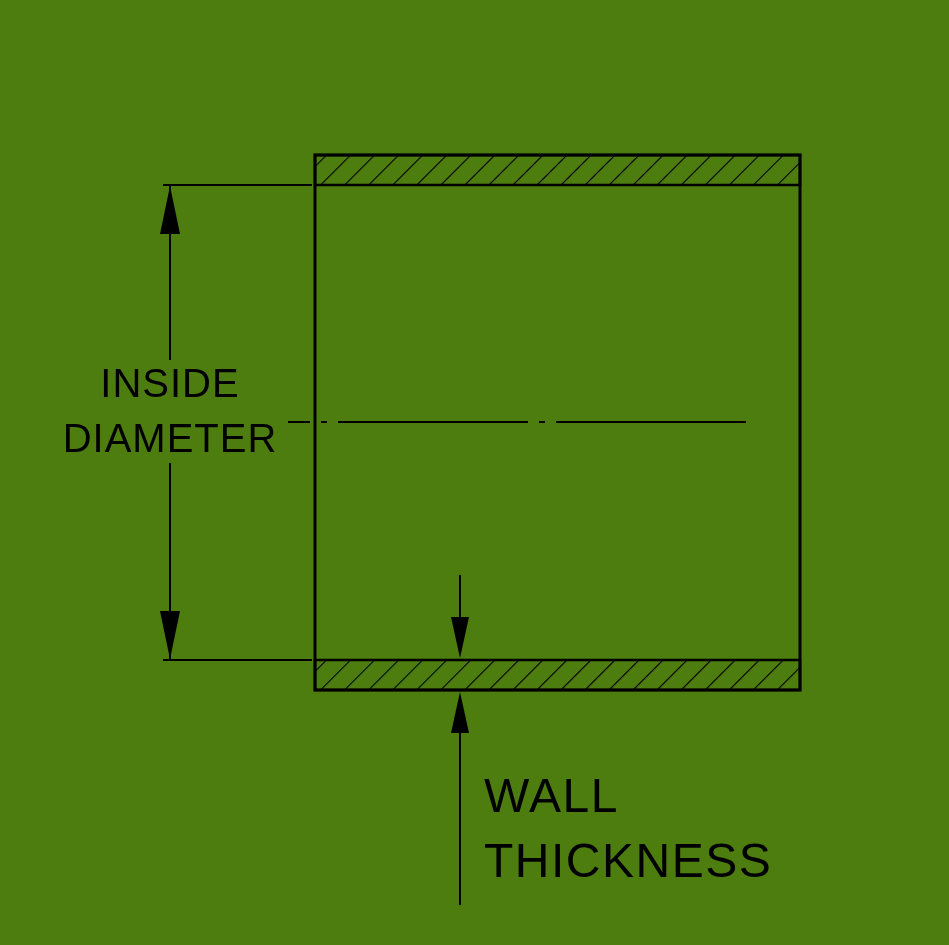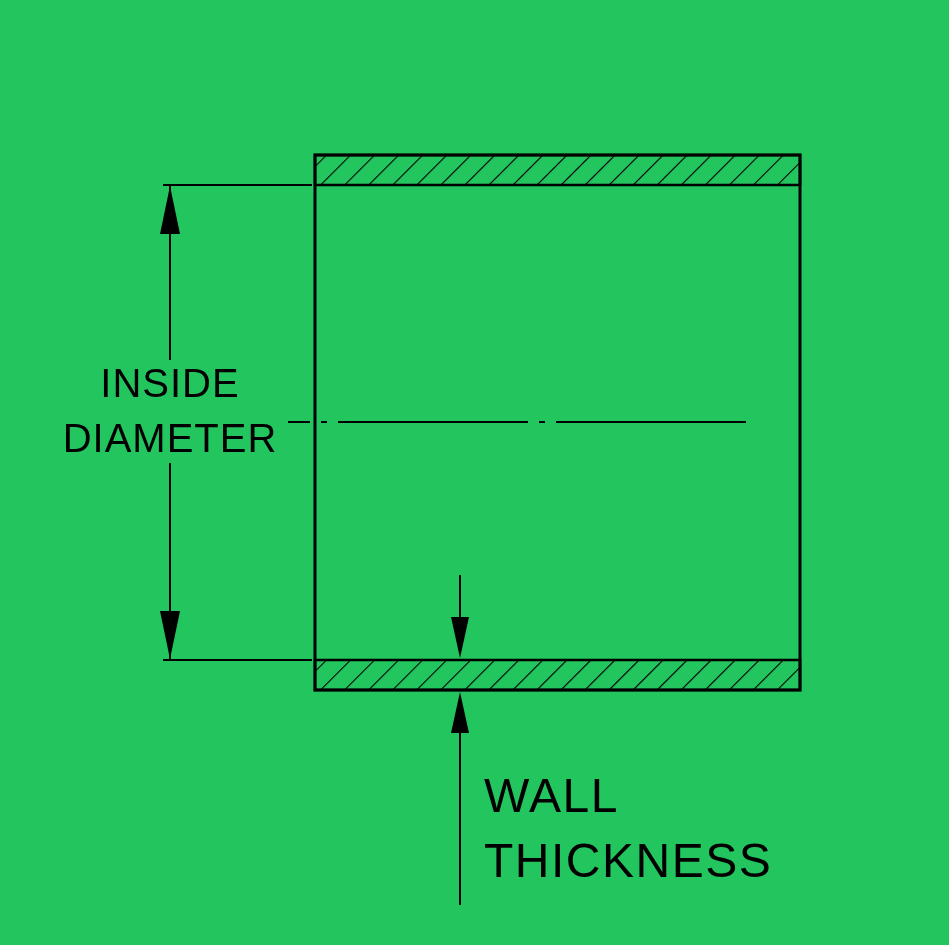--- a/index.html
+++ b/index.html
@@ -4,21 +4,21 @@
 <style>
   html, body {
     margin: 0;
     padding: 0;
     background: #ffffff;
   }
   .canvas {
     position: relative;
     width: 949px;
     height: 945px;
-    background: #22c55e;
+    background: #4d7c0f;
     overflow: hidden;
   }
   svg { display: block; }
   .outline   { fill: none; stroke: #000000; stroke-width: 3; }
   .wallband  { stroke: #000000; stroke-width: 2.5; }
   .thinline  { stroke: #000000; stroke-width: 2; }
   .centerline {
     stroke: #000000;
     stroke-width: 2;
     stroke-dasharray: 190 11 6 11;

